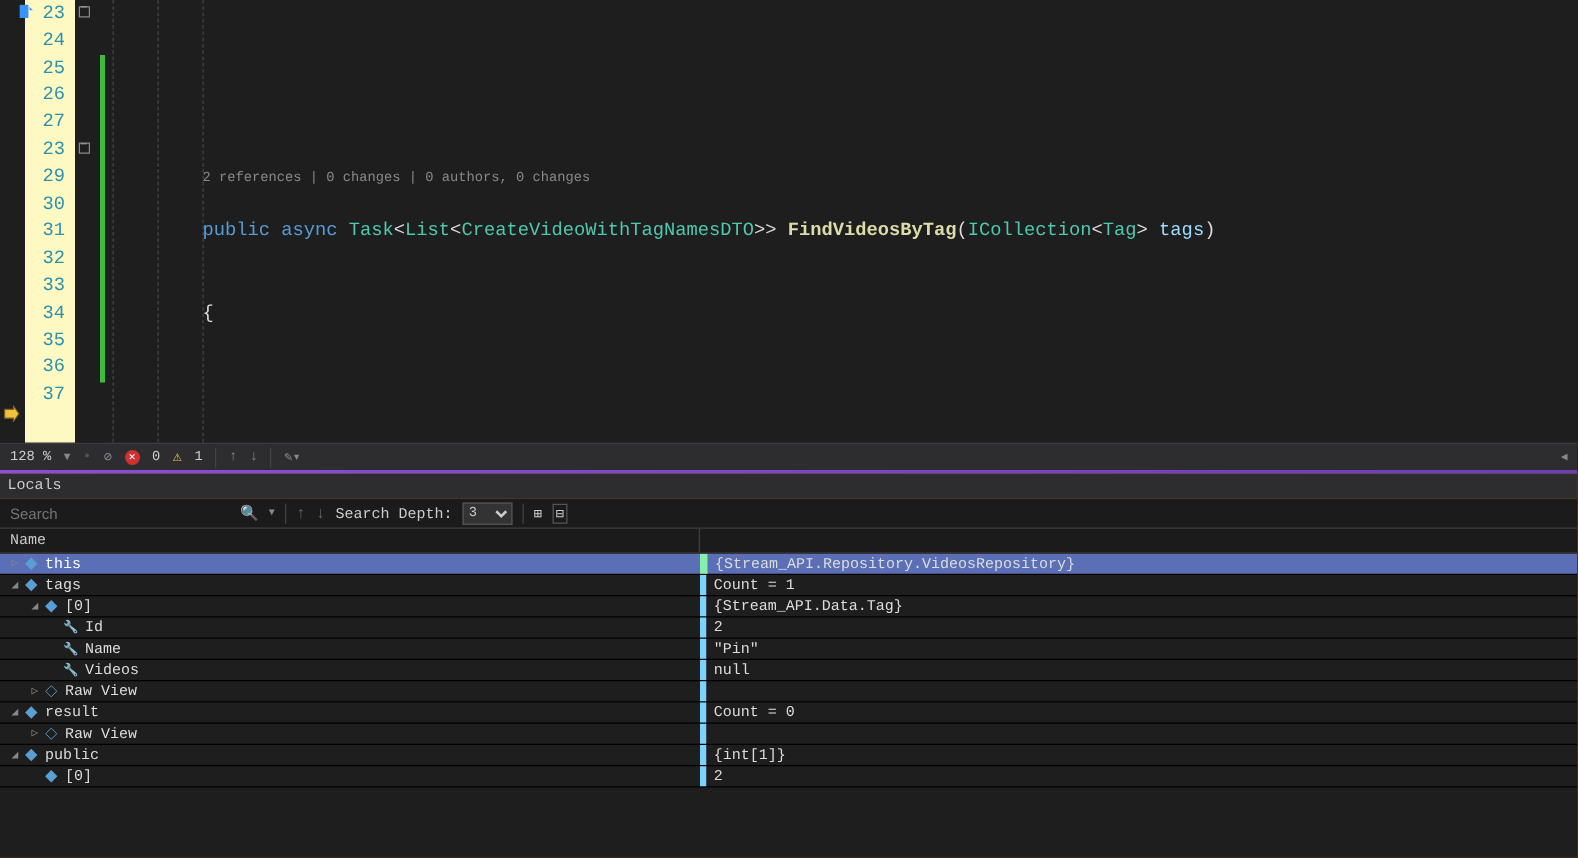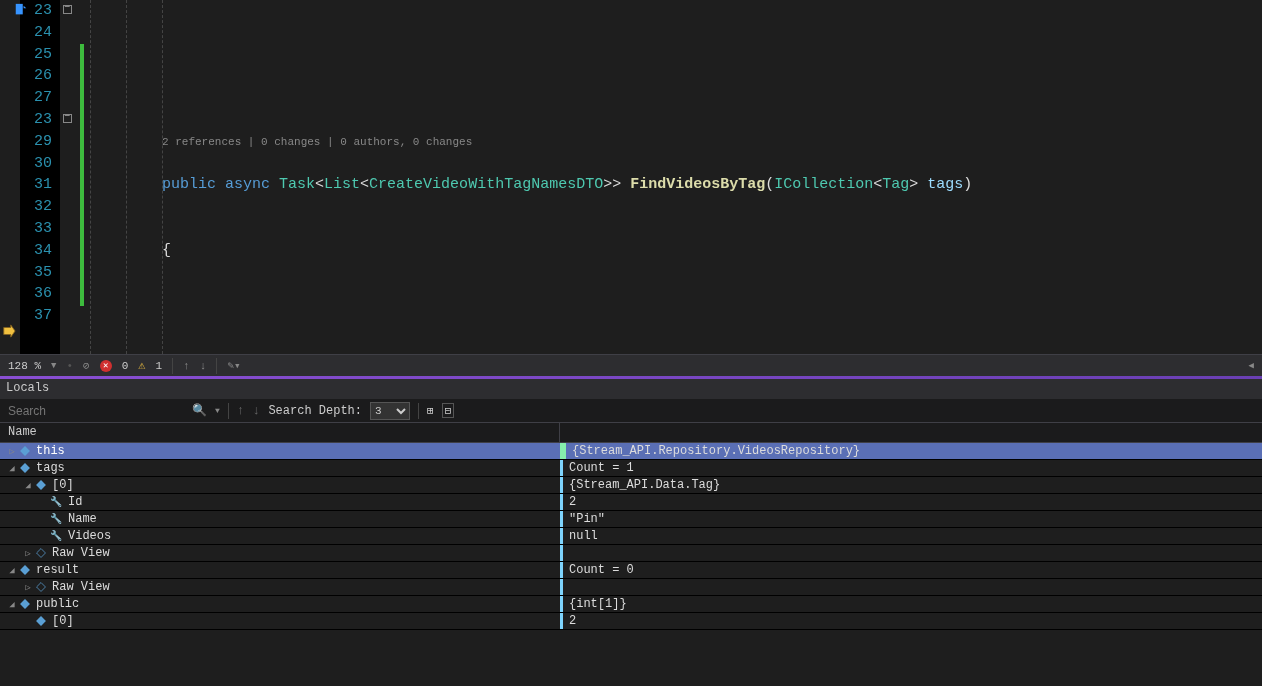--- a/index.html
+++ b/index.html
@@ -2,21 +2,21 @@
 <html><head>
 <meta charset="utf-8">
 <style>
 * { margin: 0; padding: 0; box-sizing: border-box; font-family: Consolas, 'Courier New', monospace; }
 body { background: #1e1e1e; color: #dcdcdc; font-size: 13px; overflow: hidden; width: 1262px; height: 686px; }
 
 .editor { position: relative; height: 354px; background: #1e1e1e; display: flex; }
 .gutter-left { width: 20px; background: #1e1e1e; position: relative; }
 .breakpoint-arrow { position: absolute; left: 2px; top: 324px; width: 14px; height: 14px; }
 .bookmark-icon { position: absolute; left: 14px; top: 3px; width: 14px; height: 14px; }
-.line-numbers { width: 40px; background: #000000; color: #2b91af; font-size: 15px; text-align: right; padding-right: 8px; line-height: 21.8px; padding-top: 0; user-select: none; }
+.line-numbers { width: 40px; background: #fef9c3; color: #2b91af; font-size: 15px; text-align: right; padding-right: 8px; line-height: 21.8px; padding-top: 0; user-select: none; }
 .fold-gutter { width: 20px; background: #1e1e1e; position: relative; }
 .fold-box { position: absolute; width: 9px; height: 9px; border: 1px solid #888; left: 3px; background: #1e1e1e; }
 .fold-box::before { content: "−"; position: absolute; top: -4px; left: 0px; font-size: 10px; color: #aaa; }
 .change-bar { width: 6px; background: #1e1e1e; position: relative; }
 .change-green { position: absolute; left: 0; width: 4px; background: #3dbb3d; }
 .code-area { flex: 1; font-size: 15px; line-height: 21.8px; white-space: pre; overflow: hidden; position: relative; }
 .code-line { height: 21.8px; padding-left: 4px; }
 
 .codelens { color: #888; font-size: 11px; margin-top: 31px; }
 .kw { color: #569cd6; }
@@ -43,21 +43,21 @@
 
 .locals-header { height: 20px; background: #1b1b1c; display: flex; border-bottom: 1px solid #3f3f46; }
 .locals-header > div { padding: 2px 8px; color: #ccc; font-size: 12px; border-right: 1px solid #3f3f46; }
 .col-name { width: 560px; }
 .col-value { flex: 1; }
 
 .locals-body { flex: 1; overflow: auto; background: #1e1e1e; }
 .locals-row { height: 17px; display: flex; align-items: center; font-size: 12px; color: #dcdcdc; border-bottom: 1px solid #000; }
 .locals-row.selected { background: #5a6fb5; color: #fff; }
 .row-name { width: 560px; display: flex; align-items: center; padding-right: 6px; white-space: nowrap; }
-.row-value { flex: 1; padding-left: 6px; color: #dcdcdc; border-left: 3px solid #7dd3fc; height: 100%; display: flex; align-items: center; }
+.row-value { flex: 1; padding-left: 6px; color: #dcdcdc; border-left: 5px solid #7dd3fc; height: 100%; display: flex; align-items: center; }
 .locals-row.selected .row-value { border-left: 6px solid #86efac; }
 .expander { width: 12px; text-align: center; color: #888; cursor: pointer; font-size: 9px; }
 .indent { display: inline-block; }
 .var-icon { width: 14px; height: 12px; margin-right: 4px; display: inline-flex; align-items: center; justify-content: center; }
 .wrench { color: #aaa; font-size: 10px; }
 .cube { width: 10px; height: 10px; background: #5a9fd4; transform: rotate(45deg) scale(0.7); display: inline-block; }
 .cube-outline { width: 10px; height: 10px; border: 1px solid #5a9fd4; transform: rotate(45deg) scale(0.7); display: inline-block; }
 .vsplit { position: absolute; top: 0; bottom: 0; width: 1px; border-left: 1px dashed #444; }
 </style>
 </head>

